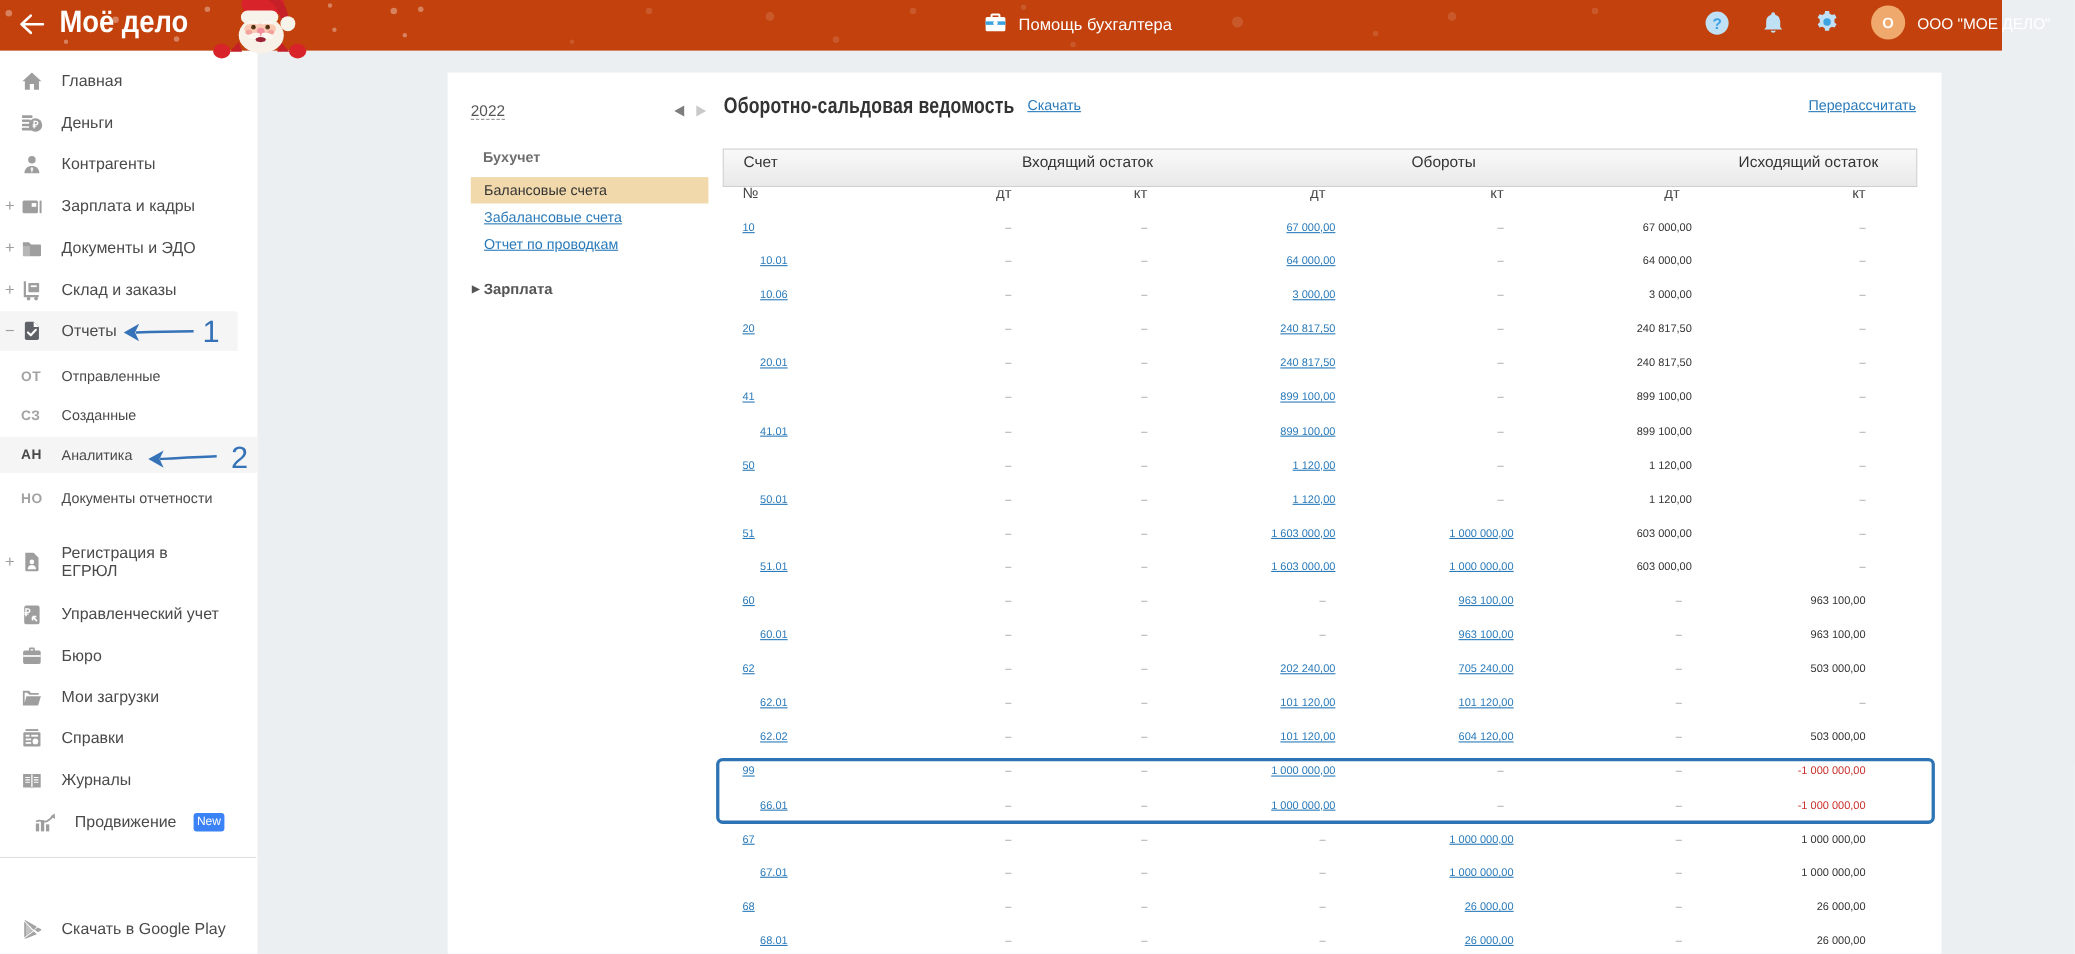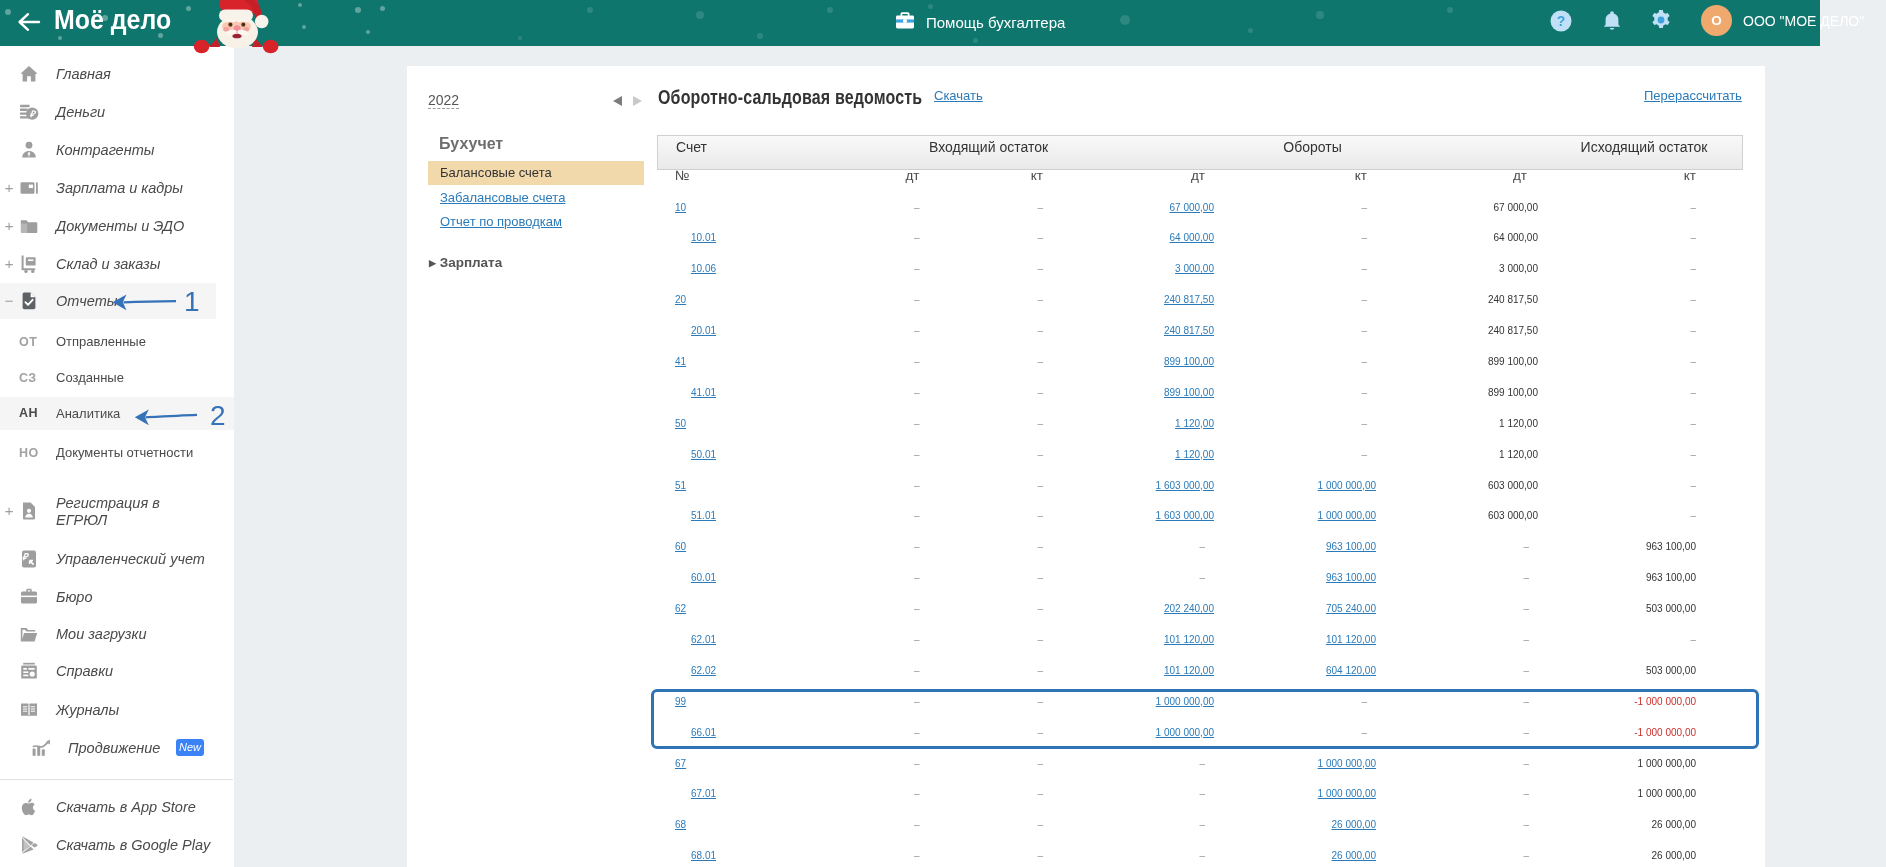--- a/index.html
+++ b/index.html
@@ -1,56 +1,56 @@
 <!DOCTYPE html>
 <html lang="ru"><head>
 <meta charset="utf-8">
 <title>Моё дело</title>
 <style>
   * { margin:0; padding:0; box-sizing:border-box; }
   html,body { width:1886px; height:867px; overflow:hidden; background:#ECEFF1;
     font-family:"Liberation Sans", sans-serif; }
 
   
-  .topbar { position:absolute; left:0; top:0; width:1820px; height:46px; background:#0f766e; z-index:30; }
+  .topbar { position:absolute; left:0; top:0; width:1820px; height:46px; background:#c2410c; z-index:30; }
   .snow { position:absolute; border-radius:50%; background:rgba(255,255,255,.25); }
   .backarrow { position:absolute; left:17px; top:10px; width:24px; height:24px; }
   .logo { position:absolute; left:54px; top:4px; color:#fff; font-size:28px; font-weight:bold; letter-spacing:0px; transform:scaleX(0.89); transform-origin:left top; }
   .helpwrap { position:absolute; left:893px; top:9px; color:#fff; }
   .helptext { position:absolute; left:33px; top:5px; font-size:15px; color:#fff; white-space:nowrap; }
   .tb-ico { position:absolute; top:0; }
   .avatar { position:absolute; left:1701px; top:5px; width:31px; height:31px; border-radius:50%; background:#F0A96D;
     color:#fff; font-size:13.5px; font-weight:bold; text-align:center; line-height:31px; }
   .company { position:absolute; left:1743px; top:13px; color:#fff; font-size:14px; white-space:nowrap; }
   .santa { position:absolute; left:193px; top:0px; z-index:40; }
 
   
   .sidebar { position:absolute; left:0; top:46px; width:234px; height:821px; background:#fff; z-index:10; }
-  .mitem { position:absolute; left:0; width:216px; height:38px;font-style:italic; }
+  .mitem { position:absolute; left:0; width:216px; height:38px; }
   .mitem .txt { position:absolute; left:56px; top:0; line-height:38px; font-size:14.5px; color:#4A4A4A; white-space:nowrap; }
   .mitem .ico { position:absolute; left:19px; top:9px; width:20px; height:20px; }
   .mitem .plus { position:absolute; left:3px; top:0; width:12px; text-align:center; line-height:38px; font-size:15px; color:#9E9E9E; }
   .mitem.active { background:#F5F5F5; }
   .subitem { position:absolute; left:0; width:234px; height:38px; }
   .subitem .tag { position:absolute; left:19px; top:0; line-height:38px; font-size:12.5px; font-weight:bold; color:#A2A2A2; letter-spacing:0.5px; }
   .subitem .txt { position:absolute; left:56px; top:0; line-height:38px; font-size:13px; color:#4A4A4A; white-space:nowrap; }
   .subitem.active { background:#F5F5F5; }
   .subitem.active .tag { color:#4A4A4A; }
   .sb-divider { position:absolute; left:0; top:733px; width:233px; height:1px; background:#E0E0E0; }
   .newbadge { position:absolute; left:164px; top:10px; width:28px; height:17px; background:#3b82f6; border-radius:3px;
     color:#fff; font-size:11px; text-align:center; line-height:17px; }
   .bluearrow { position:absolute; z-index:5; }
   .bignum { position:absolute; color:#3572B8; font-size:28px; line-height:28px; }
 
   
   .panel { position:absolute; left:407px; top:66px; width:1358px; height:801px; background:#fff; z-index:5;text-decoration:underline; }
   .year { position:absolute; left:21px; top:27px; font-size:14px; line-height:14px; color:#555; padding-bottom:1px;
     border-bottom:1px dashed #9a9a9a; }
   .navtri { position:absolute; width:0; height:0; }
-  .leftnav-h { position:absolute; left:32px; top:69px; font-size:16px; font-weight:bold; color:#6E6E6E; }
+  .leftnav-h { position:absolute; left:32px; top:69px; font-size:13px; font-weight:bold; color:#6E6E6E; }
   .beige { position:absolute; left:21px; top:95px; width:216px; height:24px; background:#F1D9AC; }
   .lnitem { position:absolute; left:33px; font-size:13px; white-space:nowrap; }
   .lnitem a, a.lnk { color:#2B7BBA; text-decoration:underline; }
   .salary { position:absolute; left:22px; top:189px; font-size:13.5px; font-weight:bold; color:#555; }
   .title { position:absolute; left:251px; top:19px; font-size:20.5px; font-weight:bold; color:#333; white-space:nowrap; transform:scaleX(0.78); transform-origin:left top; letter-spacing:0.2px; }
   .dl { position:absolute; left:527px; top:22px; font-size:13px; }
   .recalc { position:absolute; left:1237px; top:22px; font-size:13px; }
 
   
   .tbl { position:absolute; left:250px; top:69px; width:1086px; }
@@ -478,26 +478,20 @@
           <rect x="6.2" y="7.8" width="3" height="10"></rect>
           <rect x="10.8" y="11.4" width="3" height="6.4"></rect>
         </g>
         <path d="M1.8 8.8 C6 6.2 8.5 10.4 12 8.4 14.8 6.8 16.2 5 17.6 3.4" stroke="#9E9E9E" stroke-width="1.7" fill="none"></path>
         <path fill="#9E9E9E" d="M18.8 1.6 l.2 5 -4-2.6z"></path>
       </svg>
       <span class="txt">Продвижение</span>
       <span class="newbadge">New</span>
     </div>
   <div class="sb-divider"></div>
-  <div class="mitem" style="top:742.4px;">
-      <svg class="ico" width="20" height="20" viewBox="0 0 20 20">
-        <path fill="#9E9E9E" d="M13.9 10.7c0-2.1 1.7-3.1 1.8-3.2-1-1.4-2.5-1.6-3-1.7-1.3-.1-2.5.8-3.1.8-.6 0-1.7-.8-2.7-.7-1.4 0-2.7.8-3.4 2.1-1.4 2.5-.4 6.2 1 8.2.7 1 1.5 2.1 2.6 2 1 0 1.4-.7 2.7-.7 1.2 0 1.6.7 2.7.7 1.1 0 1.9-1 2.5-2 .8-1.2 1.1-2.3 1.2-2.4-.1 0-2.3-.9-2.3-3.1z M11.7 4.5c.6-.7 1-1.7.8-2.7-.8 0-1.8.6-2.4 1.3-.5.6-1 1.6-.9 2.6 1 .1 1.9-.5 2.5-1.2z"></path>
-      </svg>
-      <span class="txt">Скачать в App Store</span>
-    </div>
   <div class="mitem" style="top:779.8px;">
       <svg class="ico" width="20" height="20" viewBox="0 0 20 20">
         <path fill="#9E9E9E" d="M3.2 1.8 a0.9 0.9 0 0 1 1-.1 L14.5 7.6 11.7 10.4z M3 2.8 V17.2 L10.9 11.2z M3.2 18.2 L11.7 11.6 14.5 14.4 4.2 18.4 a0.9 0.9 0 0 1-1-.2z M15.4 8.1 l2.7 1.5 a0.8 0.8 0 0 1 0 1.4 l-2.7 1.5 -2.9-2.2z" opacity="0.95"></path>
         <path fill="#fff" d="M4.6 4.2 l6 6 -6 6z" opacity="0.35"></path>
       </svg>
       <span class="txt">Скачать в Google Play</span>
     </div>
 </div>
 
 <div class="topbar">

